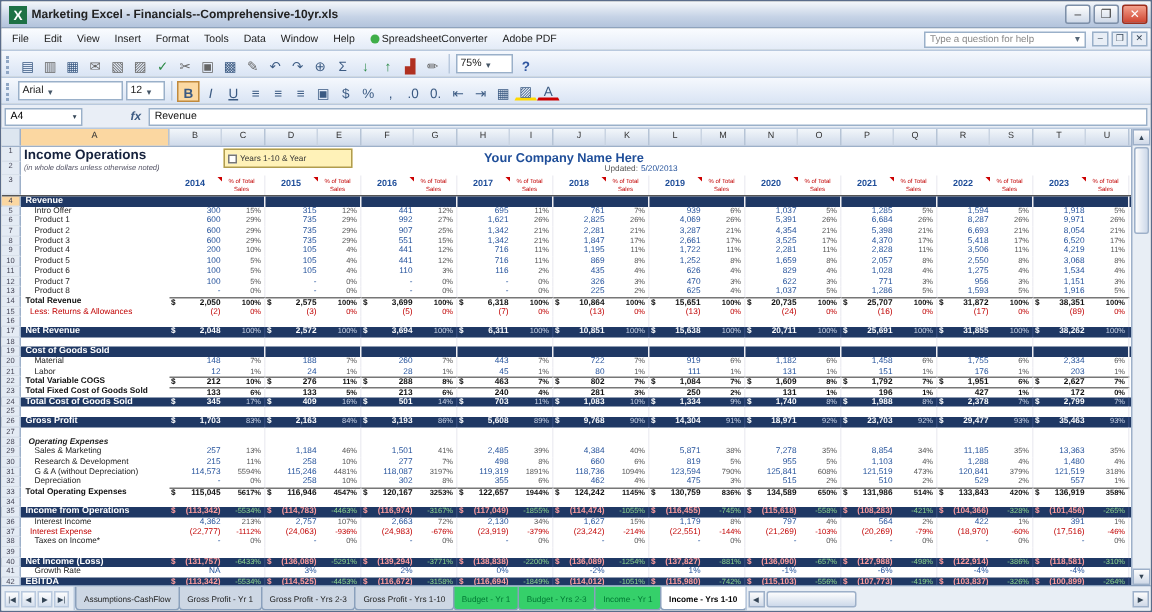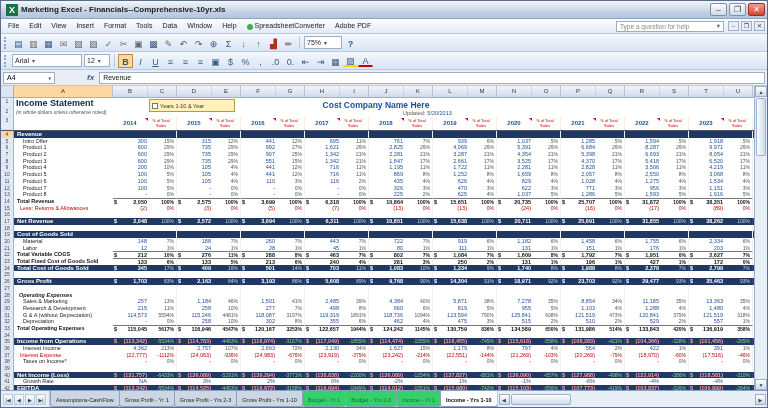--- a/index.html
+++ b/index.html
@@ -239,28 +239,28 @@
           <span class="chP">S</span>
           <span class="chV">T</span>
           <span class="chP">U</span>
         </div>
       <div class="gridrows" id="grid">
 
         <div class="overlay notebox">
           <span class="cbx"></span>
           <span>Years 1-10 &amp; Year</span>
         </div>
-        <div class="overlay company">Cost Company Name Here</div>
+        <div class="overlay company">Your Company Name Here</div>
         <div class="overlay updated">
           <span>Updated:</span><b>5/20/2013</b>
         </div>
 
         <div class="r r1">
           <span class="rn">1</span>
-          <span class="sheet-title">Income Statement</span>
+          <span class="sheet-title">Income Operations</span>
         </div>
 
         <div class="r r2">
           <span class="rn">2</span>
           <span class="sheet-sub">(in whole dollars unless otherwise noted)</span>
         </div>
 
         <div class="r r3" id="year-row">
           <span class="rn">3</span>
           <span class="cA"></span>

